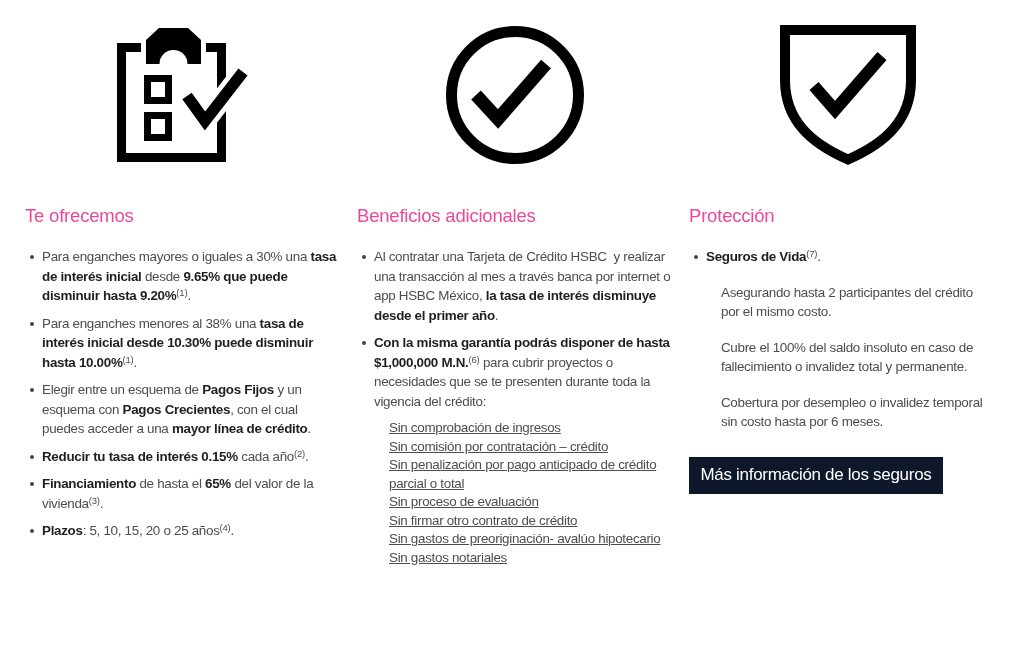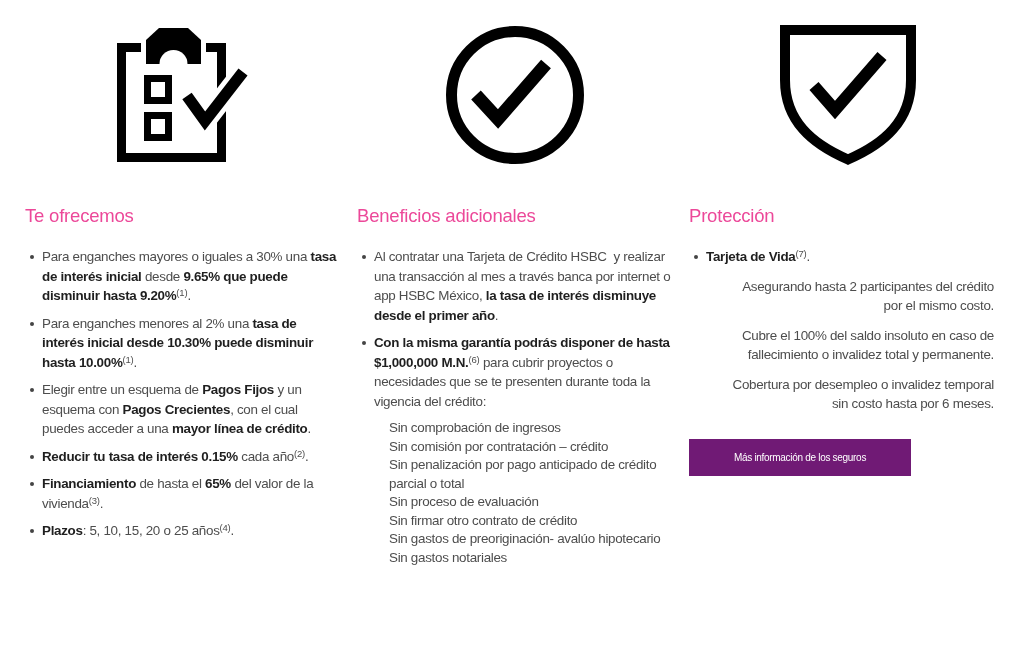--- a/index.html
+++ b/index.html
@@ -22,27 +22,27 @@
     font-size:13.4px;line-height:19.5px;letter-spacing:-0.3px;color:#4d4d4d;
   }
   .bullet-item{position:relative;padding-left:17px;margin:0 0 8px;}
   .bullet-item::before{
     content:"";position:absolute;left:5px;top:8px;width:4px;height:4px;
     border-radius:50%;background:#444444;
   }
   .col3 .bullet-item{margin-bottom:12px;}
   .bullets strong{font-weight:700;color:#1f1f1f;}
   .bullets sup{font-size:9.5px;letter-spacing:-0.2px;vertical-align:4px;line-height:0;}
-  .para{margin:10px 0 0;padding:0 13px 0 15px;text-align:right;}
+  .para{margin:16px 0 0;padding:0 13px 0 15px;}
   .sublist{margin-top:8px;padding-left:15px;line-height:18.5px;}
-  .subitem{white-space:normal;}
+  .subitem{white-space:normal;text-decoration:underline;}
   .more-info-button{
-    margin-top:25px;width:222px;height:37px;background:#701a75;color:#ffffff;
+    margin-top:25px;width:254px;height:37px;background:#0f172a;color:#ffffff;
     display:flex;align-items:center;justify-content:center;
-    font-size:10px;letter-spacing:-0.3px;cursor:pointer;box-sizing:border-box;
+    font-size:17px;letter-spacing:-0.3px;cursor:pointer;box-sizing:border-box;
   }
 </style>
 </head>
 <body>
 
 <div class="page">
 
   <section class="col">
     <div class="icon-wrap">
       <svg width="131" height="140" viewBox="0 0 131 140" xmlns="http://www.w3.org/2000/svg">
@@ -52,21 +52,21 @@
         <path d="M42.5,39 a14,14 0 0 1 28,0 Z" fill="#ffffff"></path>
         <rect x="30.5" y="53.5" width="21" height="22" fill="none" stroke="currentColor" stroke-width="7"></rect>
         <rect x="30.5" y="90.5" width="21" height="22" fill="none" stroke="currentColor" stroke-width="7"></rect>
         <polyline points="70,71 88,96 126,47" fill="none" stroke="#ffffff" stroke-width="21"></polyline>
         <polyline points="70,71 88,96 126,47" fill="none" stroke="currentColor" stroke-width="11.5"></polyline>
       </svg>
     </div>
     <h2 class="col-title">Te ofrecemos</h2>
     <ul class="bullets">
         <li class="bullet-item"><span><span>Para enganches mayores o iguales a 30% una </span><strong>tasa de interés inicial</strong><span> desde </span><strong>9.65% que puede disminuir hasta 9.20%</strong><sup>(1)</sup><span>.</span></span></li>
-        <li class="bullet-item"><span><span>Para enganches menores al 2% una </span><strong>tasa de interés inicial desde 10.30% puede disminuir hasta 10.00%</strong><sup>(1)</sup><span>.</span></span></li>
+        <li class="bullet-item"><span><span>Para enganches menores al 38% una </span><strong>tasa de interés inicial desde 10.30% puede disminuir hasta 10.00%</strong><sup>(1)</sup><span>.</span></span></li>
         <li class="bullet-item"><span><span>Elegir entre un esquema de </span><strong>Pagos Fijos</strong><span> y un esquema con </span><strong>Pagos Crecientes</strong><span>, con el cual puedes acceder a una </span><strong>mayor línea de crédito</strong><span>.</span></span></li>
         <li class="bullet-item"><span><strong>Reducir tu tasa de interés 0.15%</strong><span> cada año</span><sup>(2)</sup><span>.</span></span></li>
         <li class="bullet-item"><span><strong>Financiamiento</strong><span> de hasta el </span><strong>65%</strong><span> del valor de la vivienda</span><sup>(3)</sup><span>.</span></span></li>
         <li class="bullet-item"><span><strong>Plazos</strong><span>: 5, 10, 15, 20 o 25 años</span><sup>(4)</sup><span>.</span></span></li>
       </ul>
   </section>
 
   <section class="col">
     <div class="icon-wrap">
       <svg width="140" height="140" viewBox="0 0 140 140" xmlns="http://www.w3.org/2000/svg">
@@ -91,18 +91,18 @@
 
   <section class="col col3">
     <div class="icon-wrap">
       <svg width="136" height="140" viewBox="0 0 136 140" xmlns="http://www.w3.org/2000/svg">
         <path d="M5,5 H131 V55 C131,96 104,119 68,134.5 C32,119 5,96 5,55 Z" fill="none" stroke="currentColor" stroke-width="10"></path>
         <polyline points="34,61 55,85 102,31" fill="none" stroke="currentColor" stroke-width="12"></polyline>
       </svg>
     </div>
     <h2 class="col-title">Protección</h2>
     <ul class="bullets">
-        <li class="bullet-item"><span><strong>Tarjeta de Vida</strong><sup>(7)</sup><span>.</span></span><p class="para">Asegurando hasta 2 participantes del crédito por el mismo costo.</p><p class="para">Cubre el 100% del saldo insoluto en caso de fallecimiento o invalidez total y permanente.</p><p class="para">Cobertura por desempleo o invalidez temporal sin costo hasta por 6 meses.</p></li>
+        <li class="bullet-item"><span><strong>Seguros de Vida</strong><sup>(7)</sup><span>.</span></span><p class="para">Asegurando hasta 2 participantes del crédito por el mismo costo.</p><p class="para">Cubre el 100% del saldo insoluto en caso de fallecimiento o invalidez total y permanente.</p><p class="para">Cobertura por desempleo o invalidez temporal sin costo hasta por 6 meses.</p></li>
       </ul>
     <div class="more-info-button">Más información de los seguros</div>
   </section>
 
 </div>
 
 </body></html>

